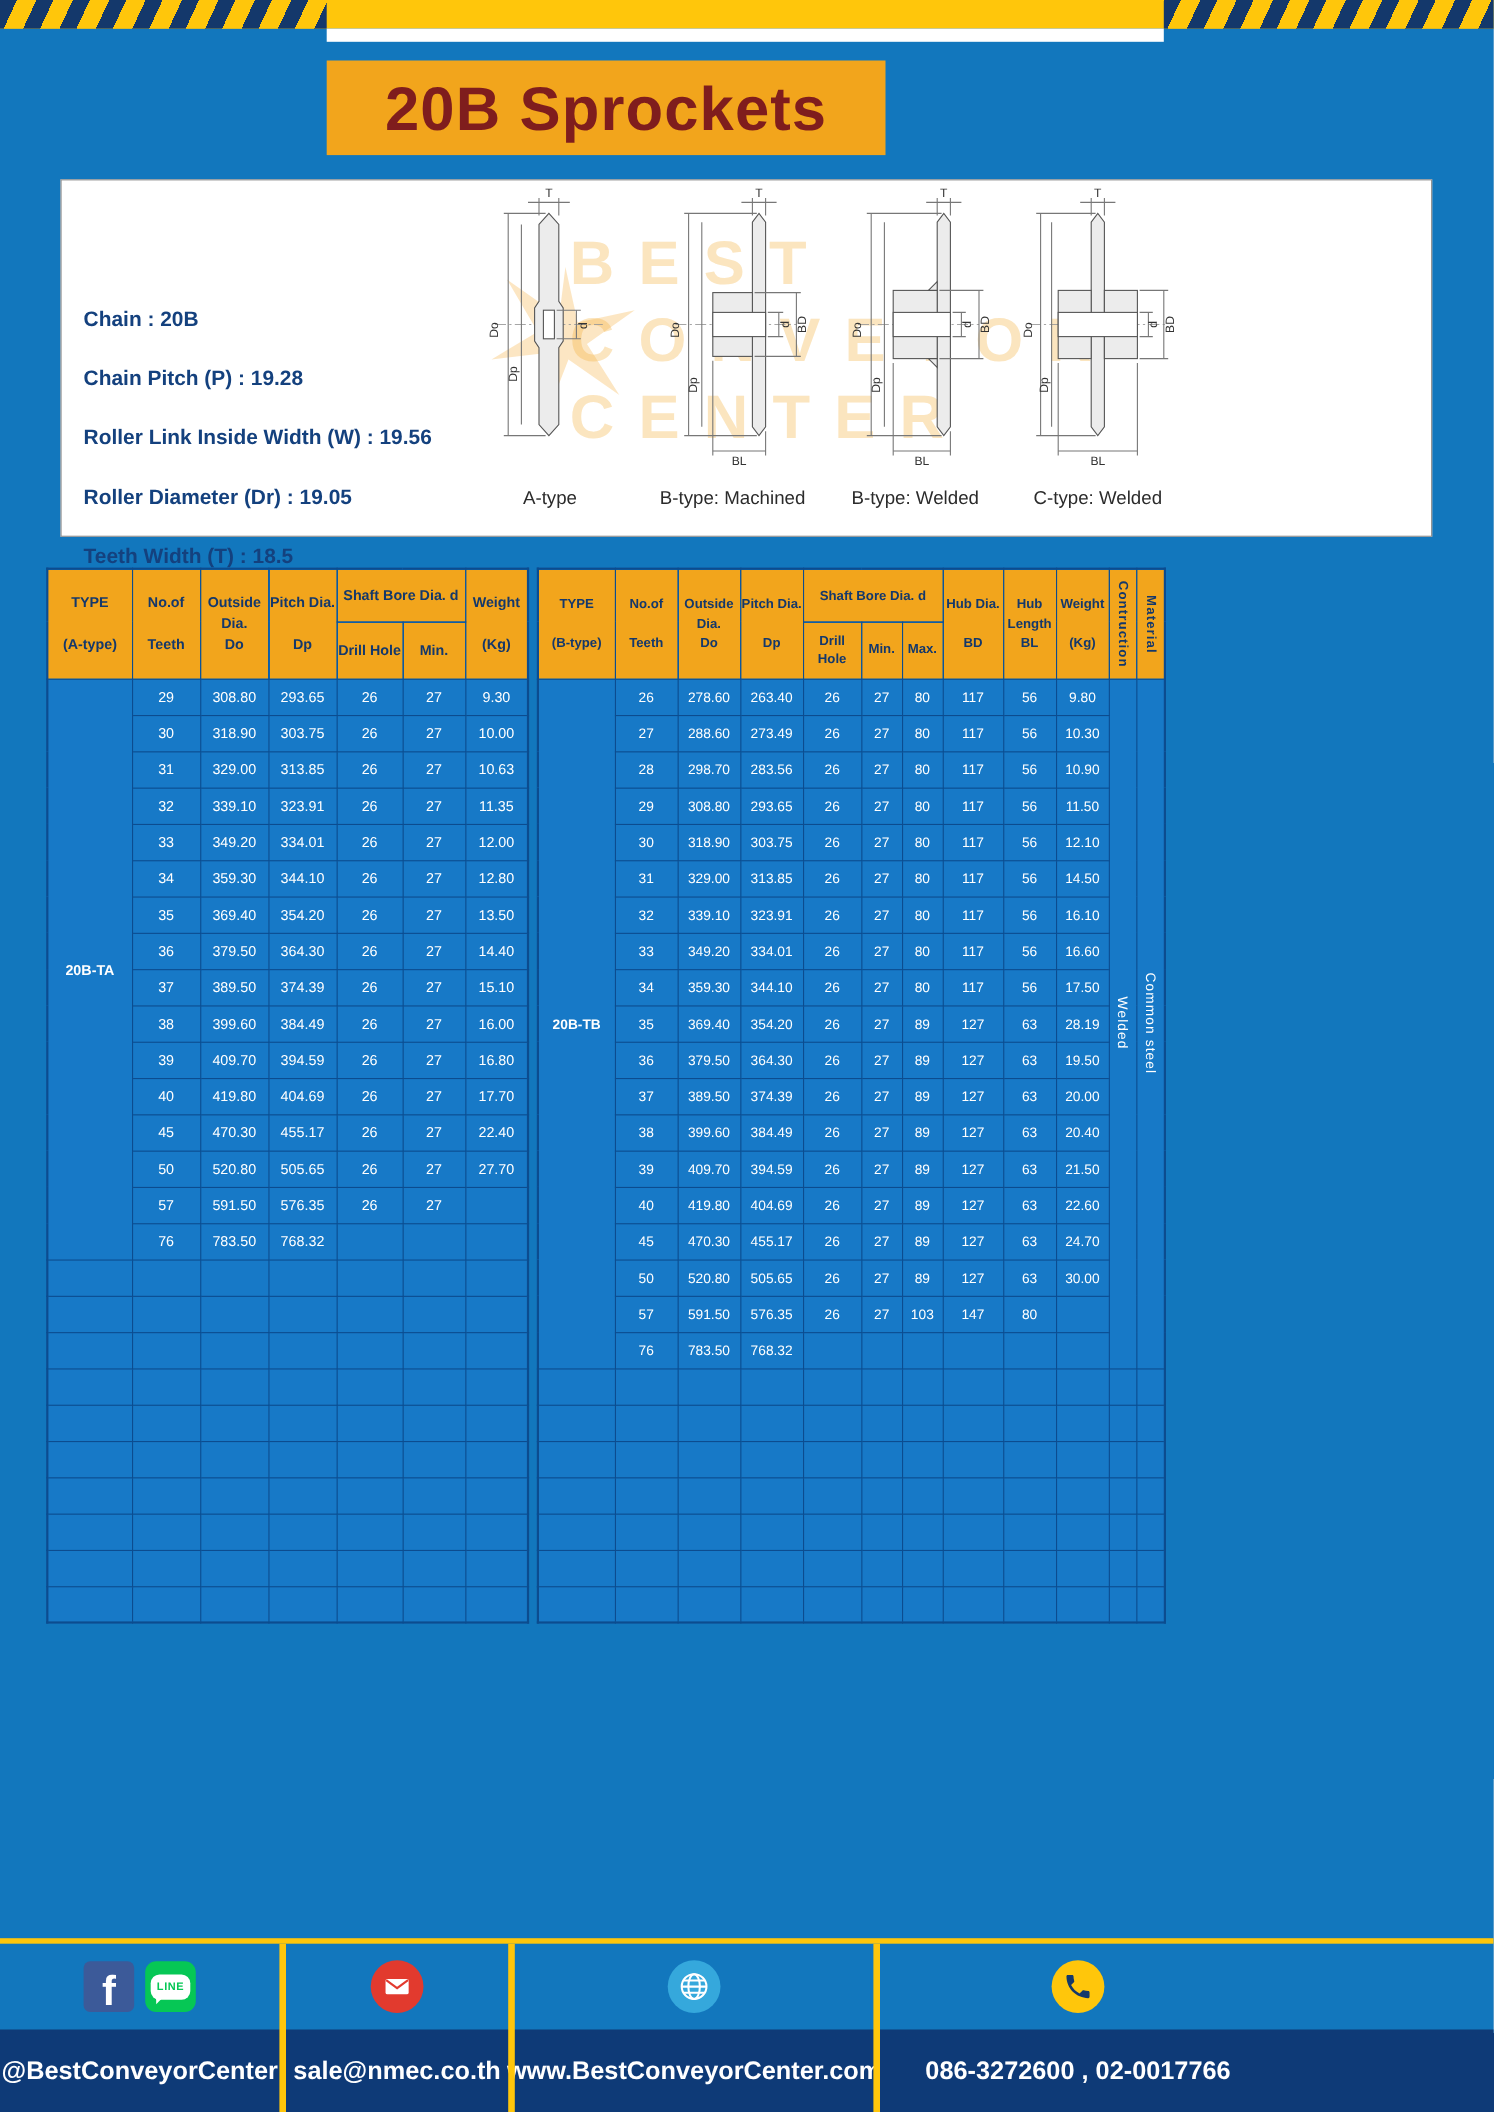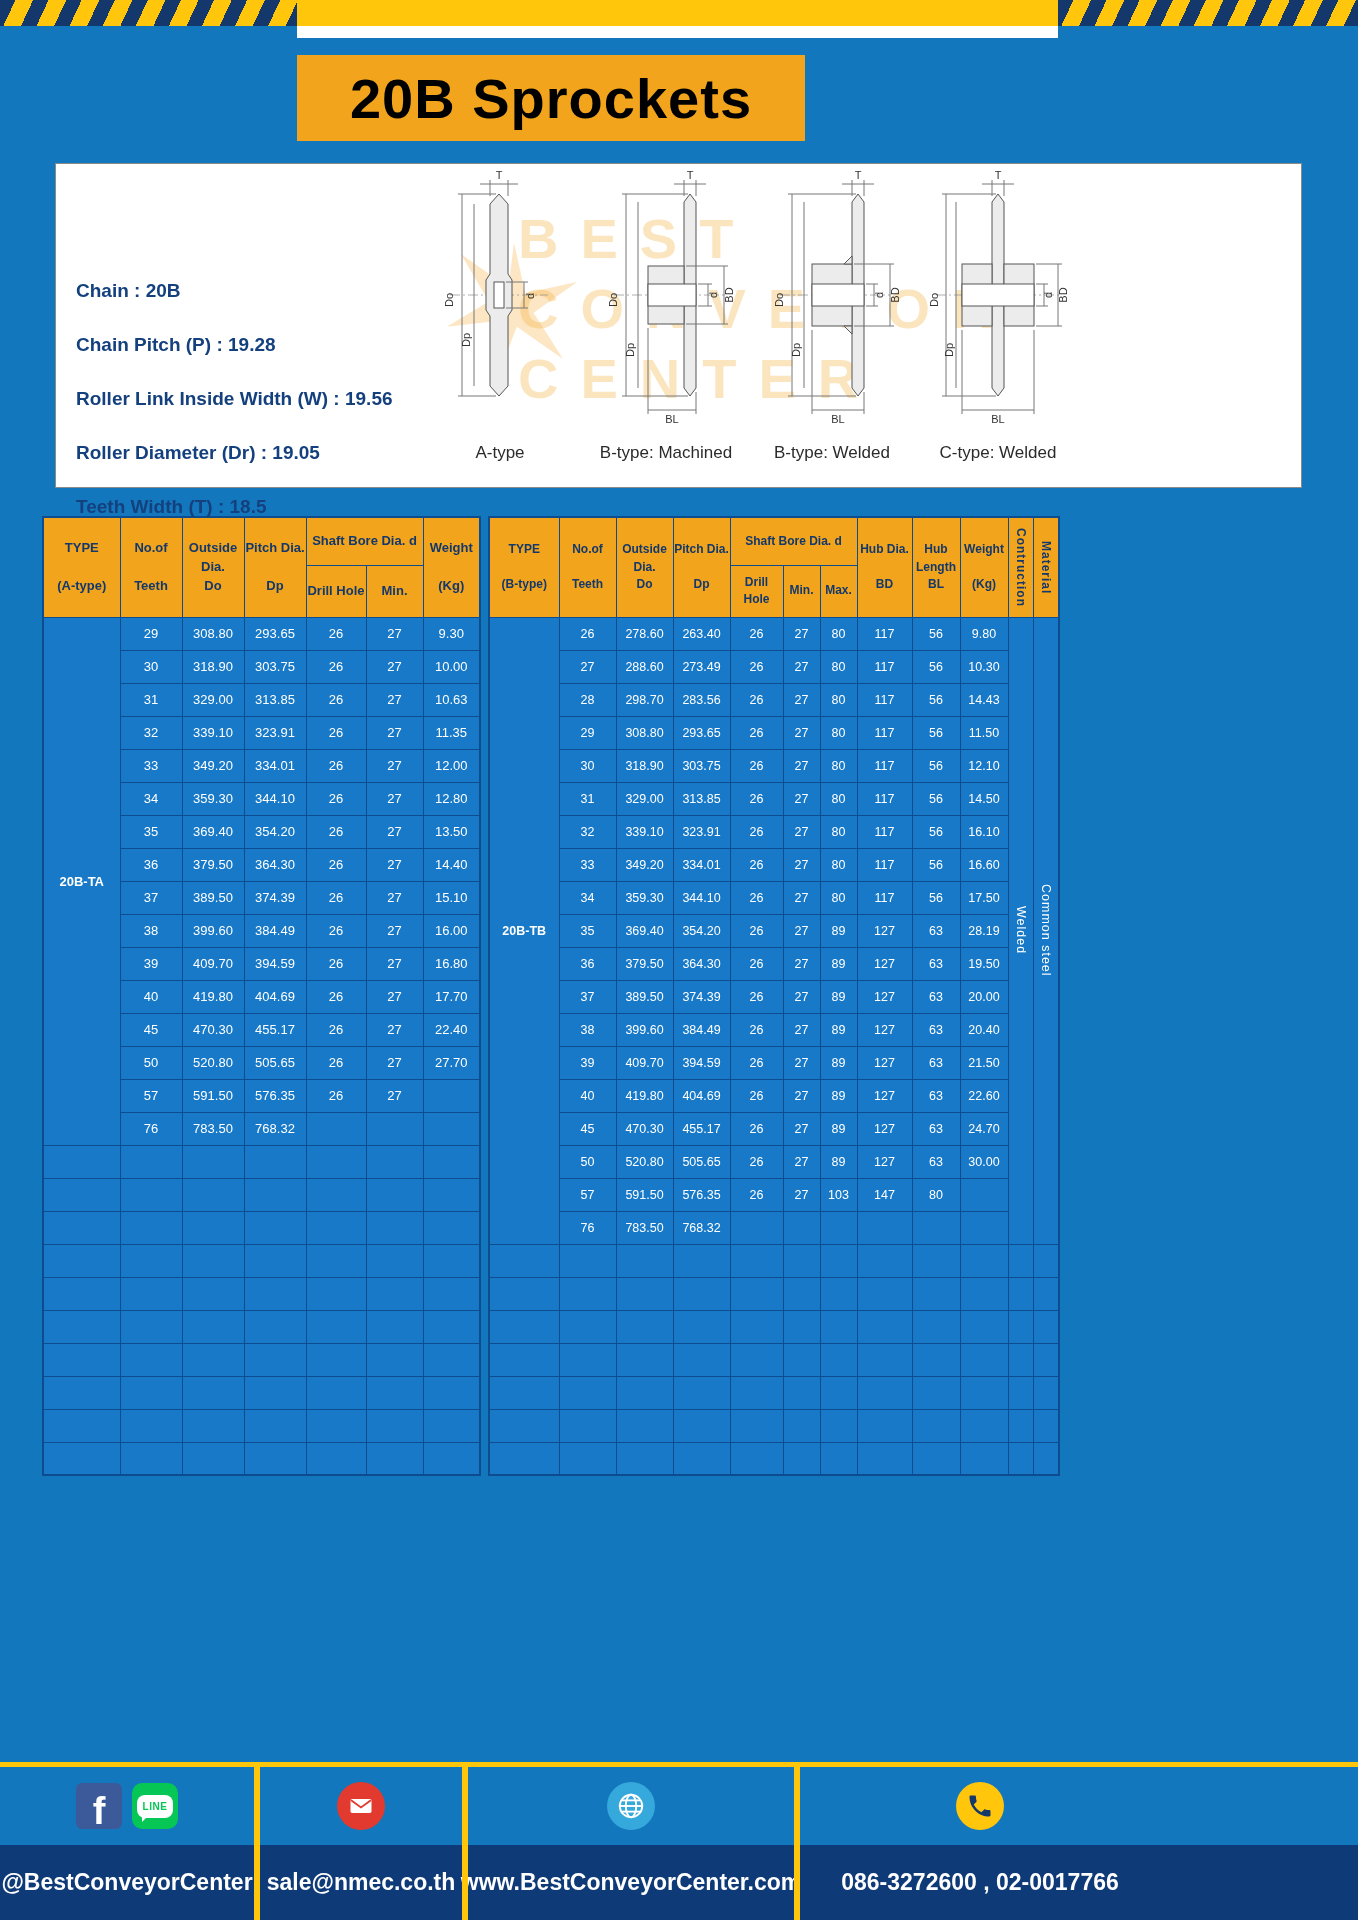--- a/index.html
+++ b/index.html
@@ -12,21 +12,21 @@
   #topbar { position:absolute; left:0; top:0; width:1358px; height:26px; background:#FFC60B; }
   .hazard { position:absolute; top:0; height:26px;
     background:repeating-linear-gradient(115deg,#14386B 0 14px,#FFC60B 14px 30px); }
   #hazard-left { left:0; width:297px; }
   #hazard-right { left:1058px; width:300px; }
   #top-white { position:absolute; left:297px; top:26px; width:761px; height:12px; background:#ffffff; }
 
   
   #title-box { position:absolute; left:297px; top:55px; width:508px; height:86px;
     background:#F2A51C; display:flex; align-items:center; justify-content:center; }
-  #title-box h1 { margin:11px; font-size:56px; font-weight:bold; color:#000000; letter-spacing:1px; }
+  #title-box h1 { margin:11px; font-size:56px; font-weight:bold; color:#7f1d1d; letter-spacing:1px; }
 
   
   #spec-panel { position:absolute; left:55px; top:163px; width:1247px; height:325px;
     background:#ffffff; border:1px solid #8a8a8a; box-sizing:border-box; }
   #spec-lines { position:absolute; left:20px; top:86px; z-index:2;
     color:#14417E; font-weight:bold; font-size:19px; line-height:27px; white-space:pre-line; }
   #watermark { position:absolute; left:462px; top:40px; z-index:0;
     color:rgba(244,173,55,0.32); font-weight:bold; font-size:56px;
     letter-spacing:22px; line-height:70px; white-space:pre-line; }
   #wm-star { position:absolute; left:388px; top:76px; z-index:0; }
@@ -577,21 +577,21 @@
         </tr>
         <tr>
           <td>28</td>
           <td>298.70</td>
           <td>283.56</td>
           <td>26</td>
           <td>27</td>
           <td>80</td>
           <td>117</td>
           <td>56</td>
-          <td>14.43</td>
+          <td>10.90</td>
         </tr>
         <tr>
           <td>29</td>
           <td>308.80</td>
           <td>293.65</td>
           <td>26</td>
           <td>27</td>
           <td>80</td>
           <td>117</td>
           <td>56</td>

